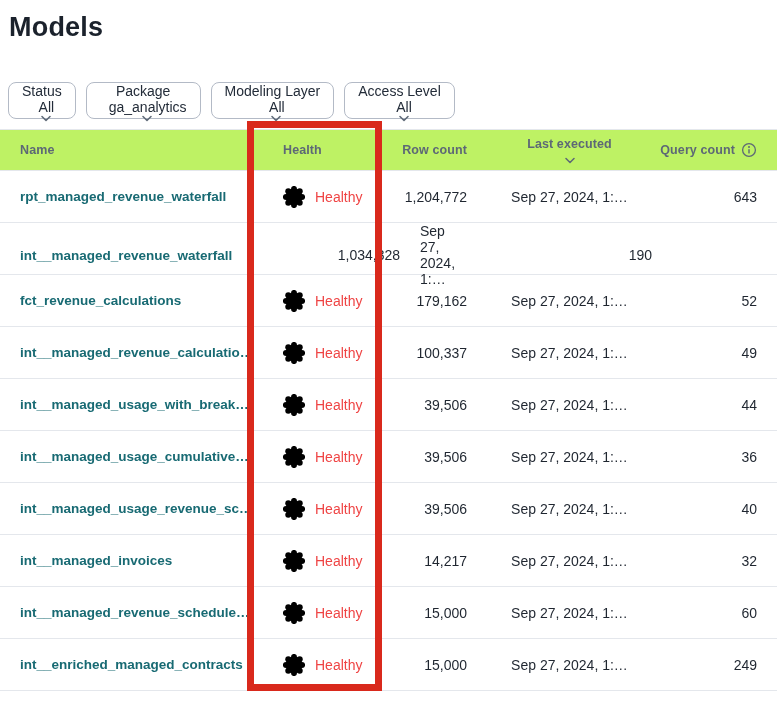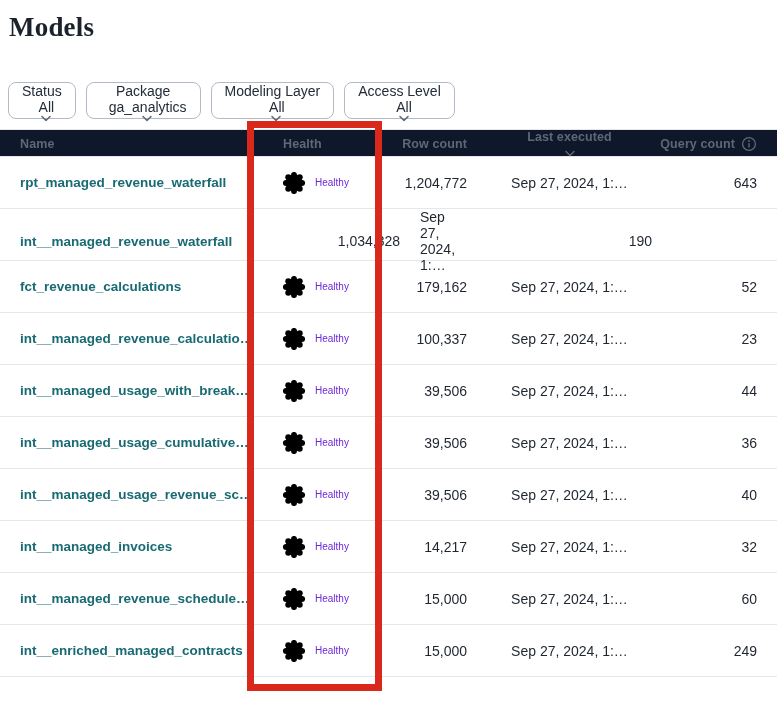--- a/index.html
+++ b/index.html
@@ -9,21 +9,20 @@
     color: #20262e;
     position: relative;
   }
   .page-title {
     margin: 10px 0 0 9px;
     font-size: 27px;
     line-height: 34px;
     font-weight: 700;
     color: #1b222c;
     letter-spacing: .2px;
-    font-family: Liberation Serif, serif;
   }
   .filters {
     display: flex;
     gap: 10px;
     margin: 38px 0 0 8px;
   }
   .pill {
     display: inline-flex;
     align-items: center;
     height: 37px;
@@ -42,22 +41,22 @@
   .pill .chev { margin-left: 8px; display: inline-flex; }
   .table { margin-top: 10px; width: 777px; }
   .tr {
     display: grid;
     grid-template-columns: 245px 135px 67px 185px 1fr;
     padding: 0 20px;
     align-items: center;
     border-bottom: 1px solid #e4e7ec;
   }
   .thead {
-    height: 28px;
-    background: #0f172a;
+    height: 42px;
+    background: #bef264;
     border-top: 1px solid #e4e7ec;
   }
   .th {
     font-size: 12.5px;
     font-weight: 700;
     color: #5d6876;
     letter-spacing: .1px;
     display: flex;
     align-items: center;
     gap: 6px;
@@ -74,21 +73,21 @@
     text-underline-offset: 3px;
     cursor: pointer;
     white-space: nowrap;
     overflow: hidden;
     text-overflow: ellipsis;
     max-width: 235px;
   }
   .health-cell { gap: 10px; padding-left: 18px; }
   .badge { width: 22px; height: 22px; display: inline-flex; flex: none; }
   .badge svg { width: 22px; height: 22px; }
-  .health-label { font-size: 10px; color: #6d28d9; }
+  .health-label { font-size: 14px; color: #ef4444; }
   .highlight-rect {
     position: absolute;
     left: 247px;
     top: 121px;
     width: 135px;
     height: 570px;
     border: 7px solid #d9291c;
     pointer-events: none;
     z-index: 5;
   }
@@ -240,21 +239,21 @@
     <div class="td health-cell">
       <span class="badge badge-healthy">
           <svg viewBox="0 0 24 24">
             <use href="#seal-badge"></use>
           </svg>
         </span>
       <span class="health-label">Healthy</span>
     </div>
     <div class="td col-right">100,337</div>
     <div class="td col-lastexec">Sep 27, 2024, 1:…</div>
-    <div class="td col-right">23</div>
+    <div class="td col-right">49</div>
   </div>
 
   <div class="tr tbody-row">
     <div class="td">
         <a class="name-link">int__managed_usage_with_breaka…</a>
       </div>
     <div class="td health-cell">
       <span class="badge badge-healthy">
           <svg viewBox="0 0 24 24">
             <use href="#seal-badge"></use>

